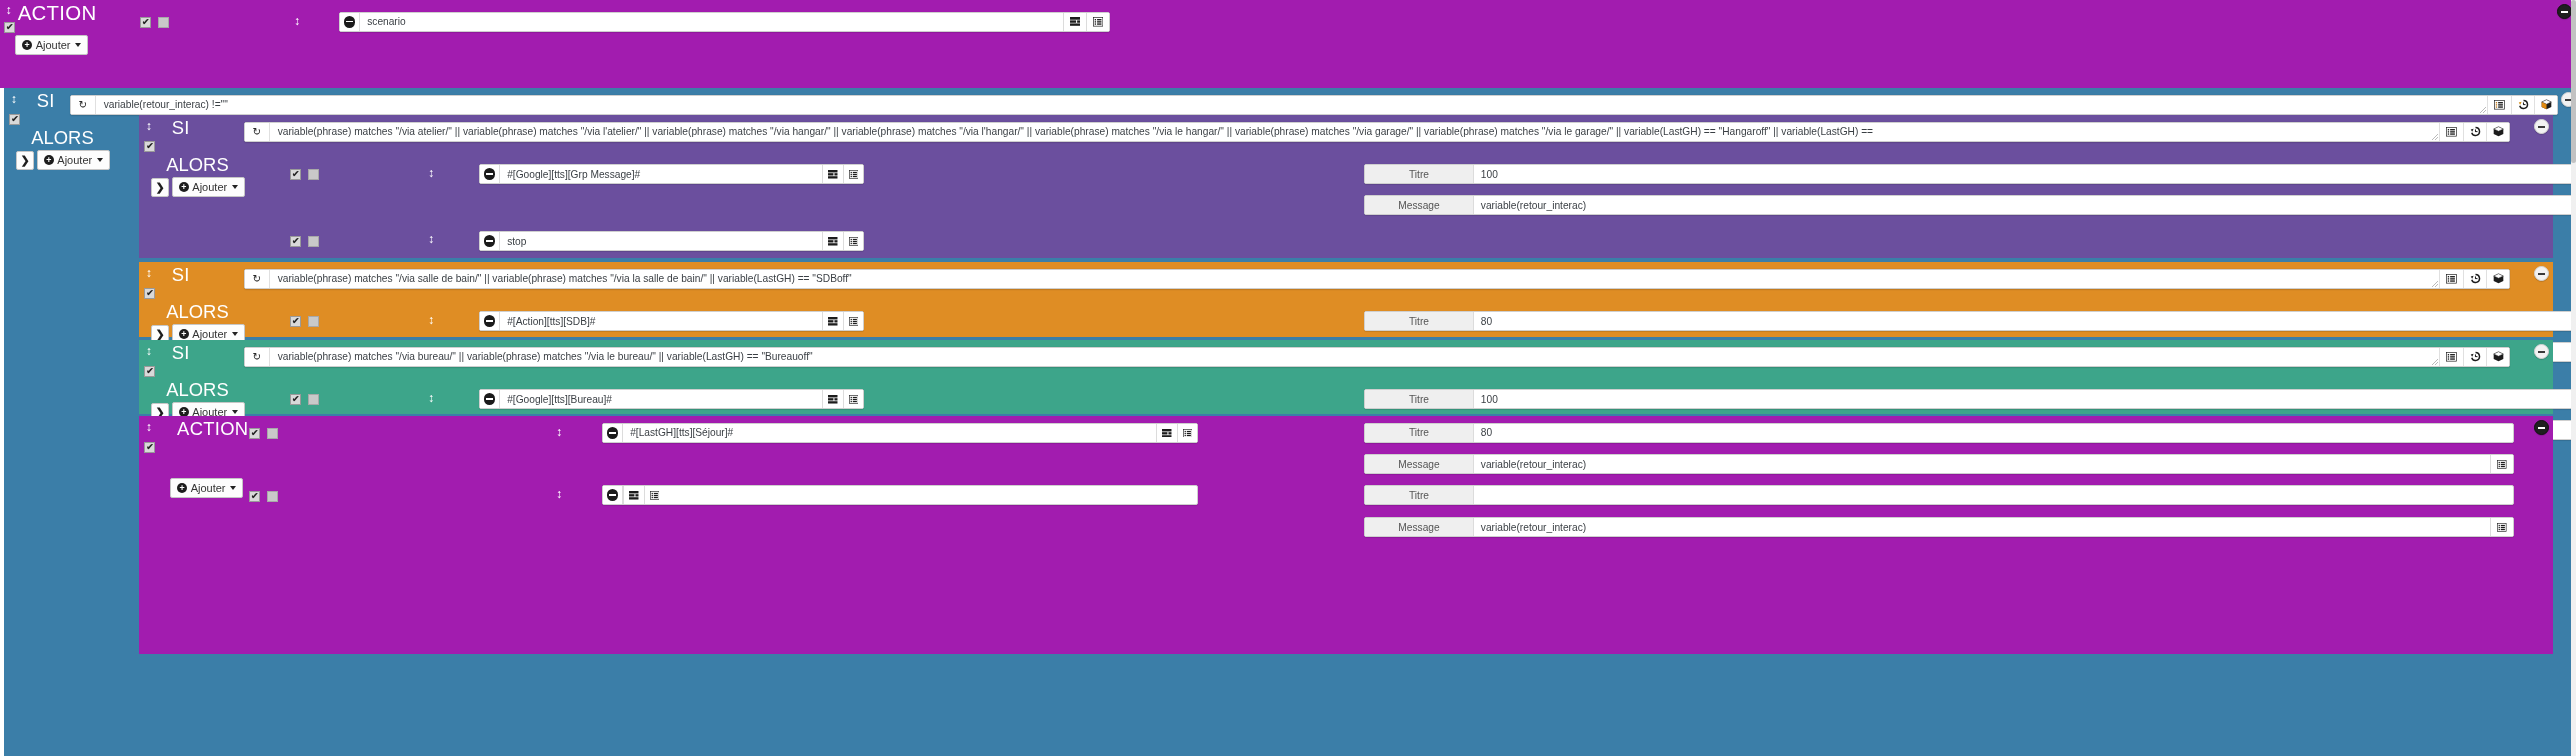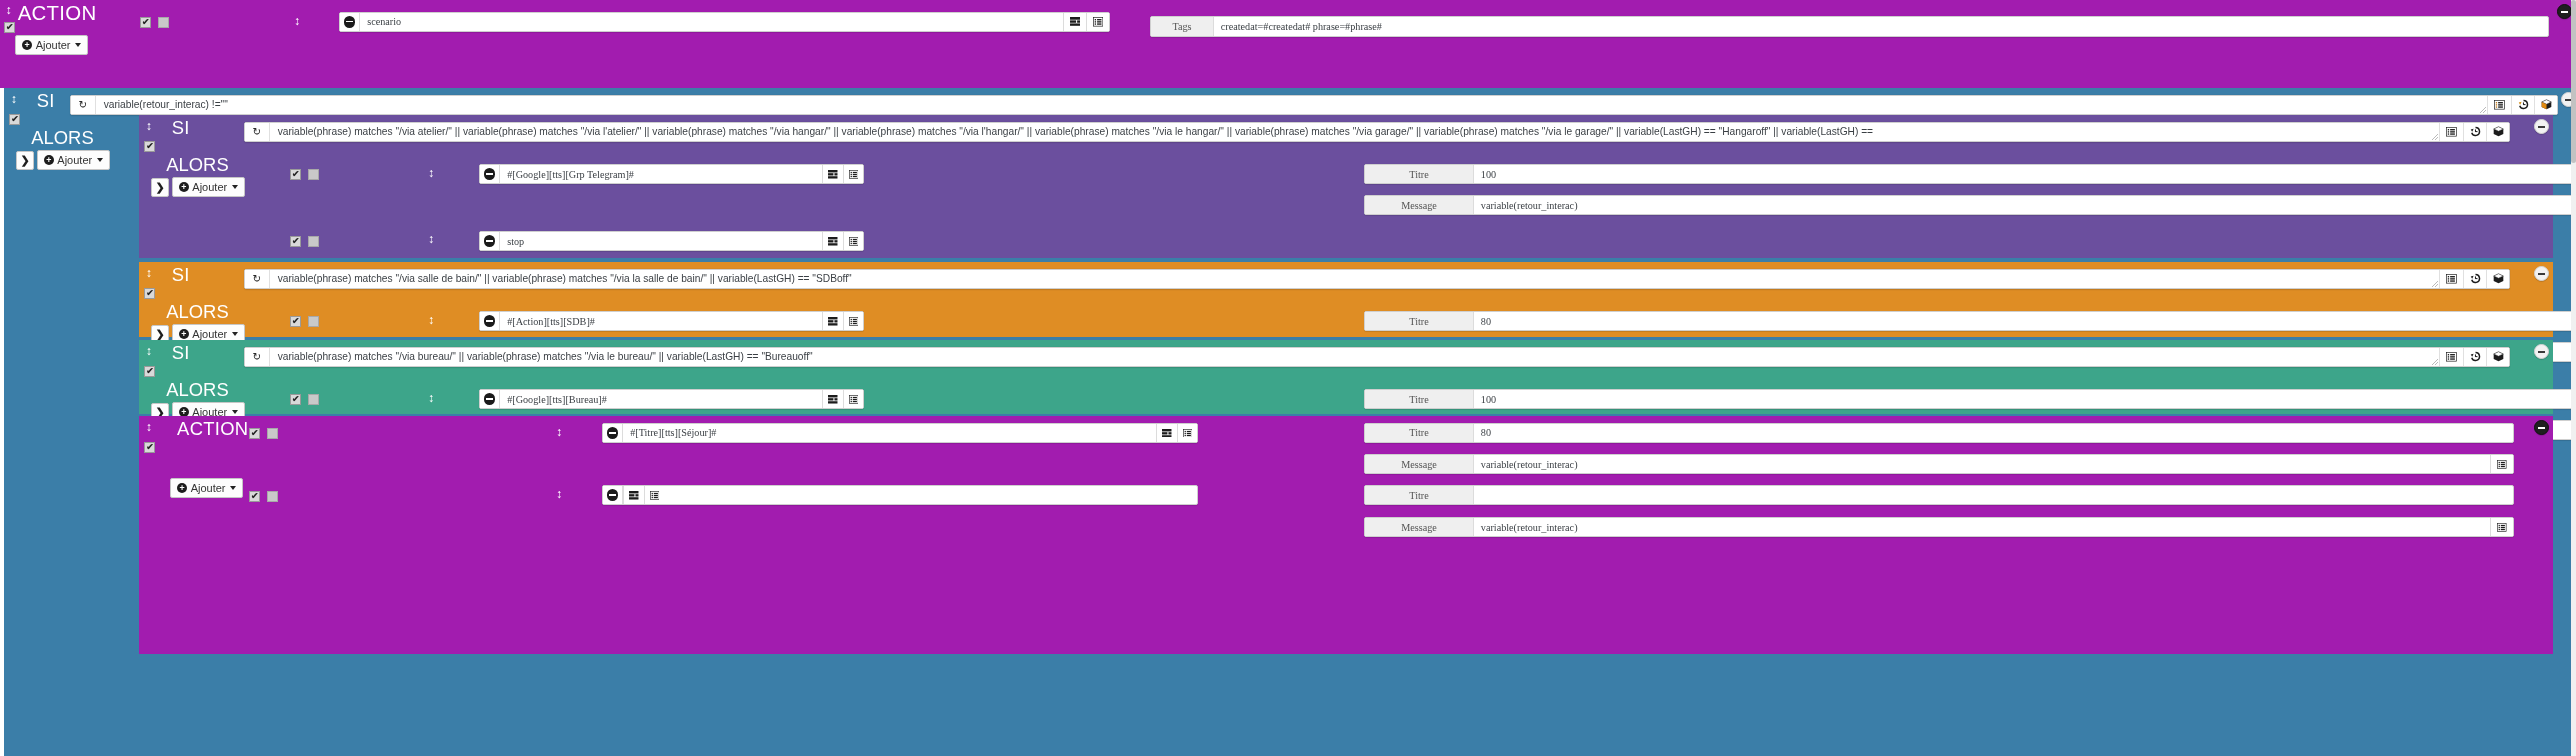--- a/index.html
+++ b/index.html
@@ -124,21 +124,20 @@
 
   
   .ig {
     display: flex;
     align-items: stretch;
     background: #ffffff;
     border: 0.7px solid #cfcfcf;
     border-radius: 2px;
     box-shadow: 0 0.7px 0.7px rgba(0,0,0,.12);
     height: 20.4px;
-    font-family: Liberation Serif, serif;
   }
   .ig-addon {
     background: #ffffff;
     border-right: 0.7px solid #dcdcdc;
     width: 20.4px;
     display: flex; align-items: center; justify-content: center;
     flex: 0 0 20.4px;
   }
   .ig-addon.lbl {
     background: #efefef;
@@ -316,24 +315,20 @@
             <rect x="6" y="3" width="6.5" height="2" fill="#1c1c1c"></rect>
             <rect x="2.5" y="6.2" width="2" height="2" fill="#1c1c1c"></rect>
             <rect x="6" y="6.2" width="6.5" height="2" fill="#1c1c1c"></rect>
             <rect x="2.5" y="9.4" width="2" height="2" fill="#1c1c1c"></rect>
             <rect x="6" y="9.4" width="6.5" height="2" fill="#1c1c1c"></rect>
           </svg>
       </div>
     </div>
 
     <div style="position:absolute;left:1690:0;left:1150px;top:6.8px;width:1409px;">
-      <div class="ig" style="width:1399px;margin-top:9.5px;">
-        <div class="ig-addon lbl" style="min-width:63px;justify-content:center;">Tags</div>
-        <div class="ig-field">createdat=#createdat# phrase=#phrase#</div>
-      </div>
     </div>
 
     <div class="edge-minus dark" style="right:4.1px;top:4.1px;"></div>
   </div>
 
   <div class="blk blk-blue" style="position:absolute;left:4px;top:88px;width:2576px;height:741px;">
 
     <div class="handle handle-v" style="left:6.8px;top:5.4px;"></div>
     <div class="rail-title small" style="position:absolute;left:15px;top:4.1px;">SI</div>
     <div style="position:absolute;left:5.4px;top:24.5px;">
@@ -440,21 +435,21 @@
 
       <div style="position:absolute;left:151px;top:54px;display:flex;gap:6.8px;align-items:center;">
         <span class="cb checked"></span>
         <span class="cb grey"></span>
       </div>
       <div class="handle handle-v" style="position:absolute;left:289px;top:52px;"></div>
       <div class="ig" style="position:absolute;left:340px;top:49px;width:385px;">
         <div class="ig-addon">
           <span class="minus-circ"></span>
         </div>
-        <div class="ig-field">#[Google][tts][Grp Telegram]#</div>
+        <div class="ig-field">#[Google][tts][Grp Message]#</div>
         <div class="ig-btn narrow">
           <svg width="9.5" height="8.8" viewBox="0 0 14 13">
               <rect x="0" y="0" width="14" height="3.6" fill="#1c1c1c"></rect>
               <rect x="0" y="4.7" width="8" height="3.4" fill="#1c1c1c"></rect>
               <rect x="0" y="9.2" width="14" height="3.4" fill="#1c1c1c"></rect>
               <rect x="9.5" y="4.7" width="4.5" height="3.4" fill="#1c1c1c"></rect>
             </svg>
         </div>
         <div class="ig-btn narrow">
           <svg width="9.5" height="8.8" viewBox="0 0 15 14">
@@ -781,21 +776,21 @@
 
       <div style="position:absolute;left:110px;top:12.3px;display:flex;gap:6.8px;align-items:center;">
         <span class="cb checked"></span>
         <span class="cb grey"></span>
       </div>
       <div class="handle handle-v" style="position:absolute;left:417px;top:9.5px;"></div>
       <div class="ig" style="position:absolute;left:463px;top:6.8px;width:596px;">
         <div class="ig-addon">
           <span class="minus-circ"></span>
         </div>
-        <div class="ig-field">#[Titre][tts][Séjour]#</div>
+        <div class="ig-field">#[LastGH][tts][Séjour]#</div>
         <div class="ig-btn narrow">
           <svg width="9.5" height="8.8" viewBox="0 0 14 13">
               <rect x="0" y="0" width="14" height="3.6" fill="#1c1c1c"></rect>
               <rect x="0" y="4.7" width="8" height="3.4" fill="#1c1c1c"></rect>
               <rect x="0" y="9.2" width="14" height="3.4" fill="#1c1c1c"></rect>
               <rect x="9.5" y="4.7" width="4.5" height="3.4" fill="#1c1c1c"></rect>
             </svg>
         </div>
         <div class="ig-btn narrow">
           <svg width="9.5" height="8.8" viewBox="0 0 15 14">

